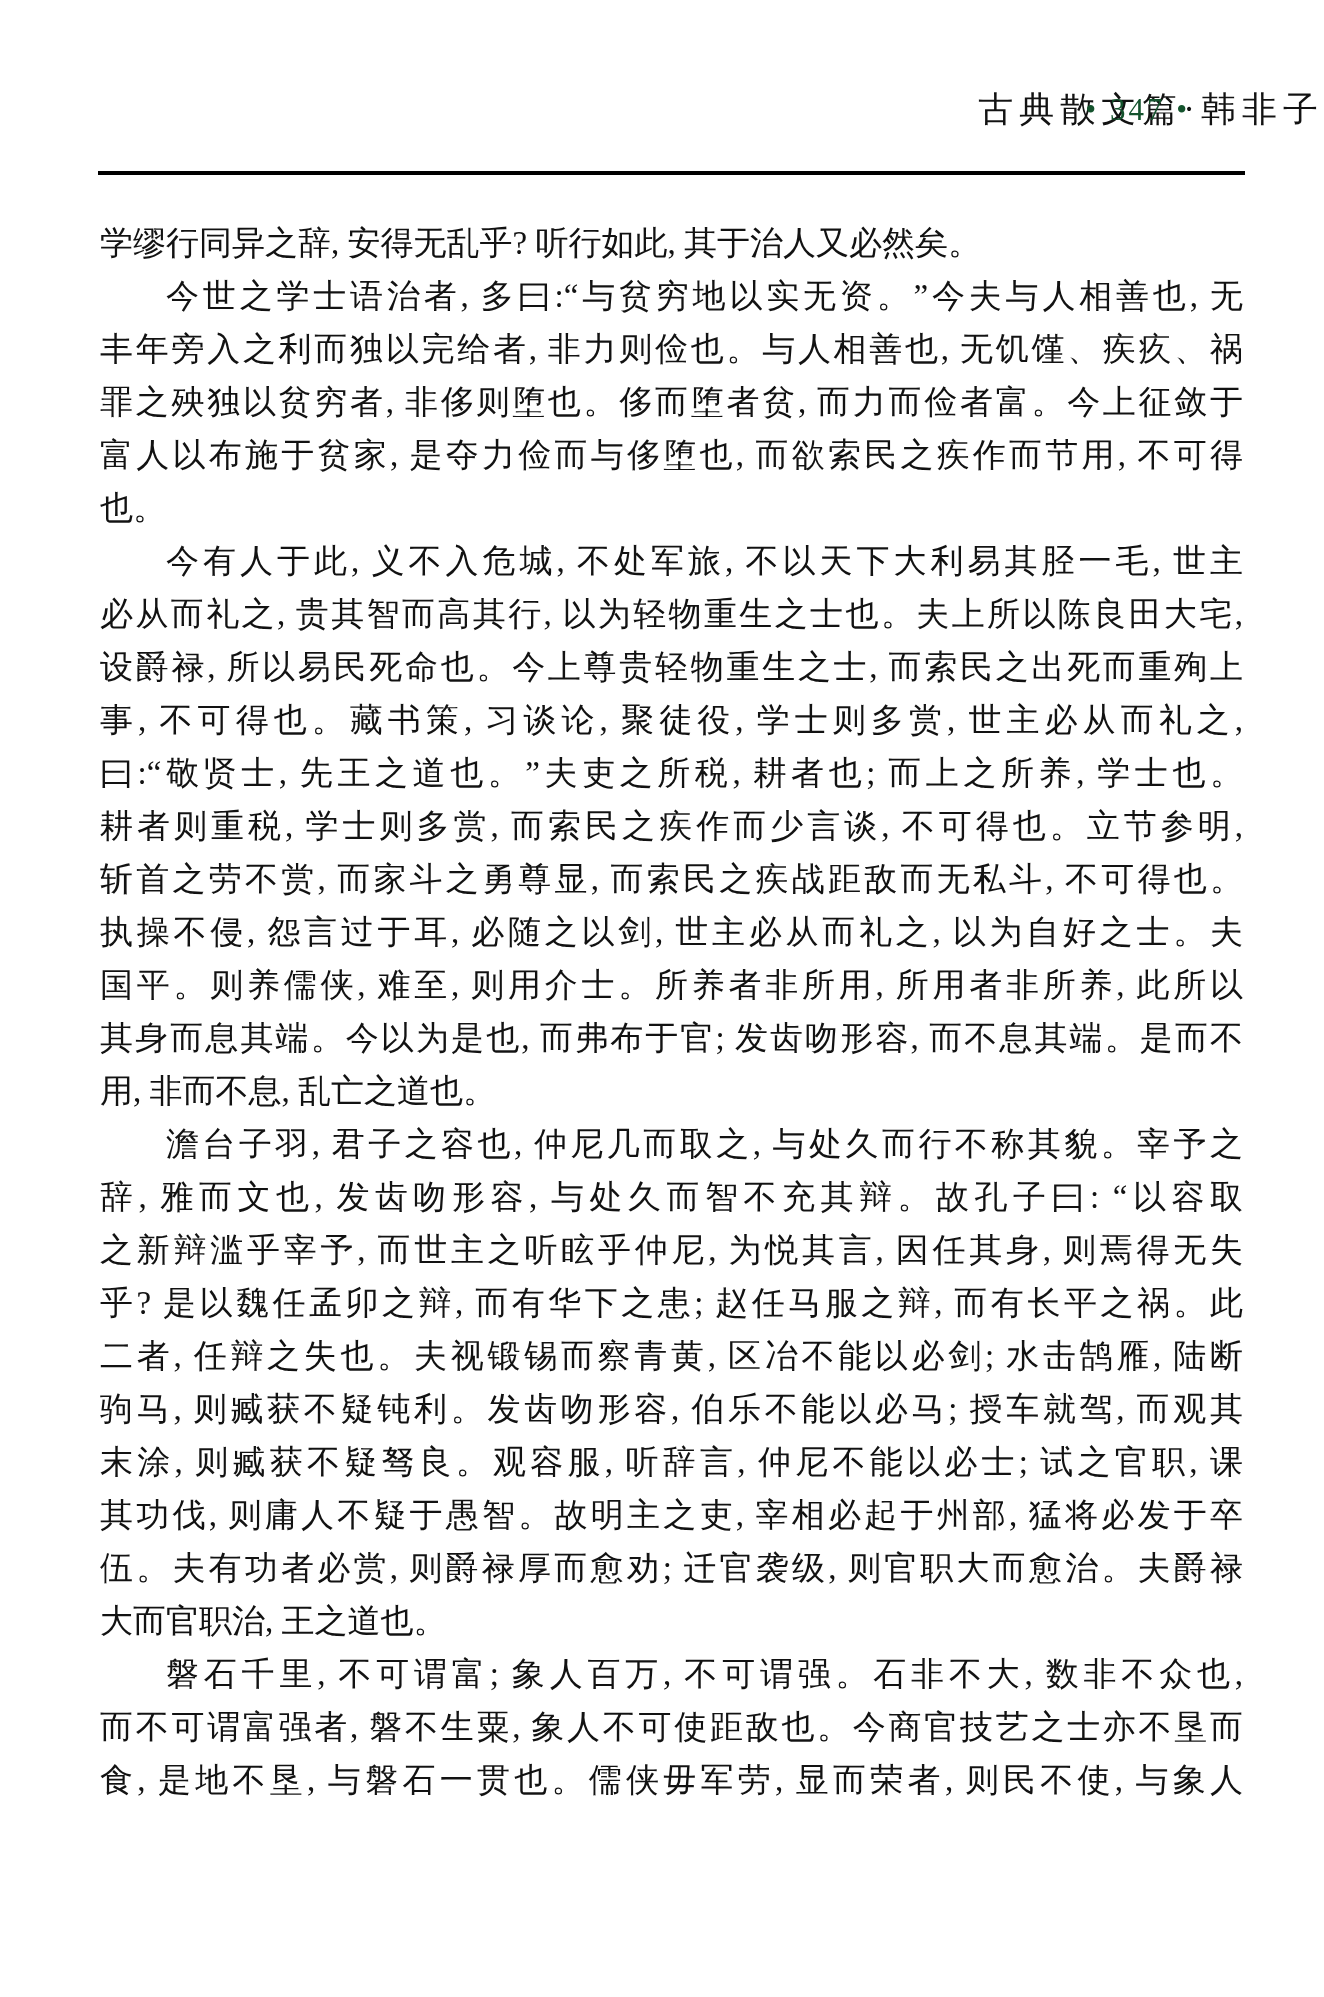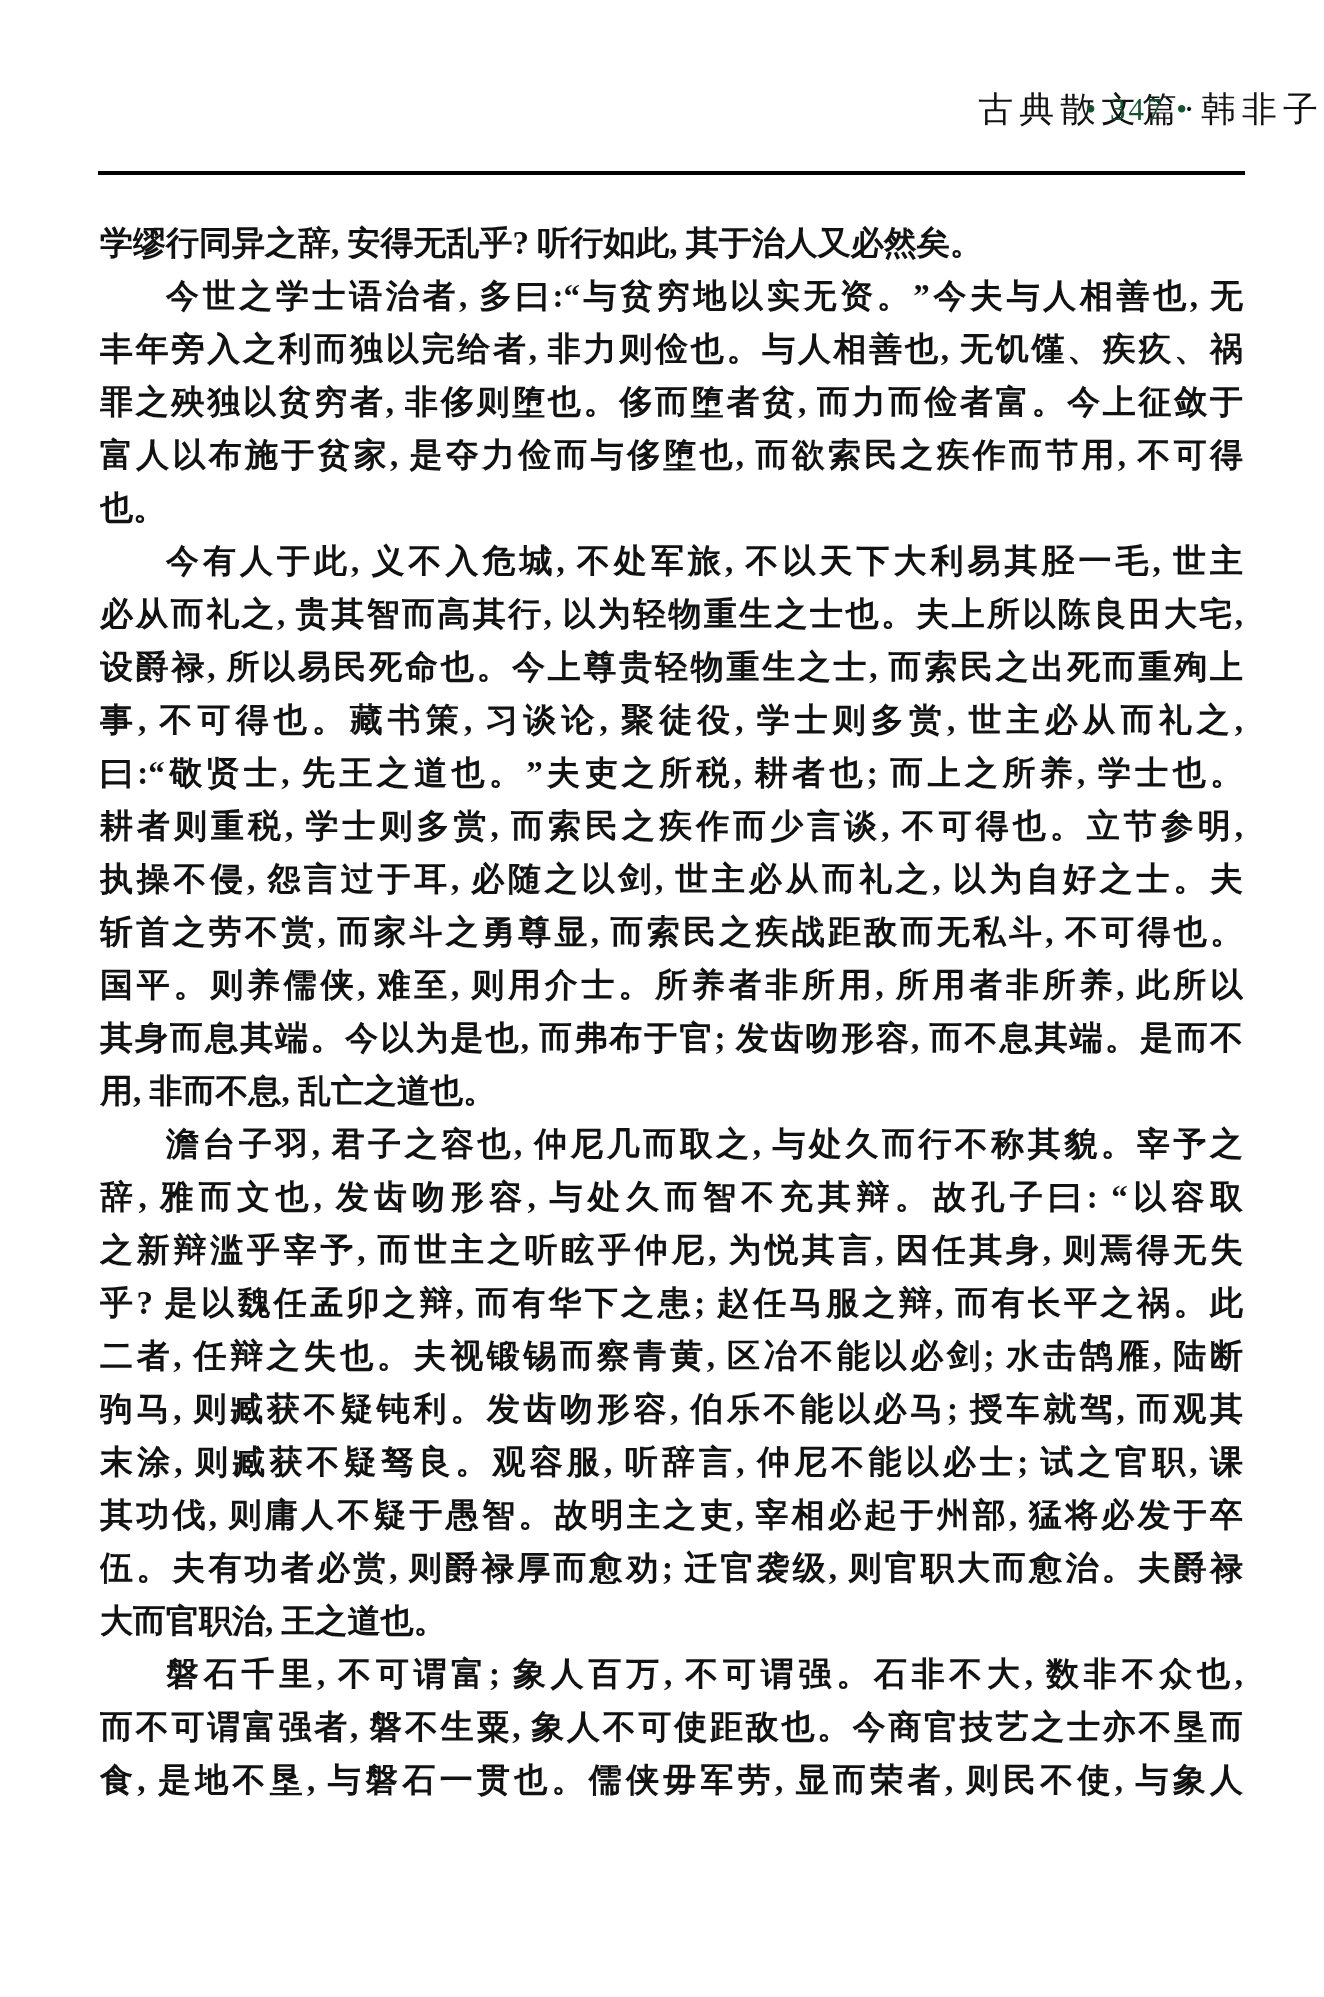--- a/index.html
+++ b/index.html
@@ -53,21 +53,20 @@
   .line {
     height: 53px;
     line-height: 53px;
     font-size: 33px;
     text-align: justify;
     -webkit-text-align-last: left;
     text-align-last: left;
     text-justify: distribute;
     overflow: hidden;
     white-space: normal;
-    font-weight: bold;
   }
   .line.fill {
     -webkit-text-align-last: justify;
     text-align-last: justify;
   }
   .line.indent {
     text-indent: 66px;
   }
 </style>
 </head>
@@ -83,22 +82,22 @@
       <div class="line fill">丰年旁入之利而独以完给者, 非力则俭也。与人相善也, 无饥馑、疾疚、祸</div>
       <div class="line fill">罪之殃独以贫穷者, 非侈则堕也。侈而堕者贫, 而力而俭者富。今上征敛于</div>
       <div class="line fill">富人以布施于贫家, 是夺力俭而与侈堕也, 而欲索民之疾作而节用, 不可得</div>
       <div class="line">也。</div>
       <div class="line fill indent">今有人于此, 义不入危城, 不处军旅, 不以天下大利易其胫一毛, 世主</div>
       <div class="line fill">必从而礼之, 贵其智而高其行, 以为轻物重生之士也。夫上所以陈良田大宅,</div>
       <div class="line fill">设爵禄, 所以易民死命也。今上尊贵轻物重生之士, 而索民之出死而重殉上</div>
       <div class="line fill">事, 不可得也。藏书策, 习谈论, 聚徒役, 学士则多赏, 世主必从而礼之,</div>
       <div class="line fill">曰:“敬贤士, 先王之道也。”夫吏之所税, 耕者也; 而上之所养, 学士也。</div>
       <div class="line fill">耕者则重税, 学士则多赏, 而索民之疾作而少言谈, 不可得也。立节参明,</div>
+      <div class="line fill">斩首之劳不赏, 而家斗之勇尊显, 而索民之疾战距敌而无私斗, 不可得也。</div>
       <div class="line fill">执操不侵, 怨言过于耳, 必随之以剑, 世主必从而礼之, 以为自好之士。夫</div>
-      <div class="line fill">斩首之劳不赏, 而家斗之勇尊显, 而索民之疾战距敌而无私斗, 不可得也。</div>
       <div class="line fill">国平。则养儒侠, 难至, 则用介士。所养者非所用, 所用者非所养, 此所以</div>
       <div class="line fill">其身而息其端。今以为是也, 而弗布于官; 发齿吻形容, 而不息其端。是而不</div>
       <div class="line">用, 非而不息, 乱亡之道也。</div>
       <div class="line fill indent">澹台子羽, 君子之容也, 仲尼几而取之, 与处久而行不称其貌。宰予之</div>
       <div class="line fill">辞, 雅而文也, 发齿吻形容, 与处久而智不充其辩。故孔子曰: “以容取</div>
       <div class="line fill">之新辩滥乎宰予, 而世主之听眩乎仲尼, 为悦其言, 因任其身, 则焉得无失</div>
       <div class="line fill">乎? 是以魏任孟卯之辩, 而有华下之患; 赵任马服之辩, 而有长平之祸。此</div>
       <div class="line fill">二者, 任辩之失也。夫视锻锡而察青黄, 区冶不能以必剑; 水击鹄雁, 陆断</div>
       <div class="line fill">驹马, 则臧获不疑钝利。发齿吻形容, 伯乐不能以必马; 授车就驾, 而观其</div>
       <div class="line fill">末涂, 则臧获不疑驽良。观容服, 听辞言, 仲尼不能以必士; 试之官职, 课</div>

